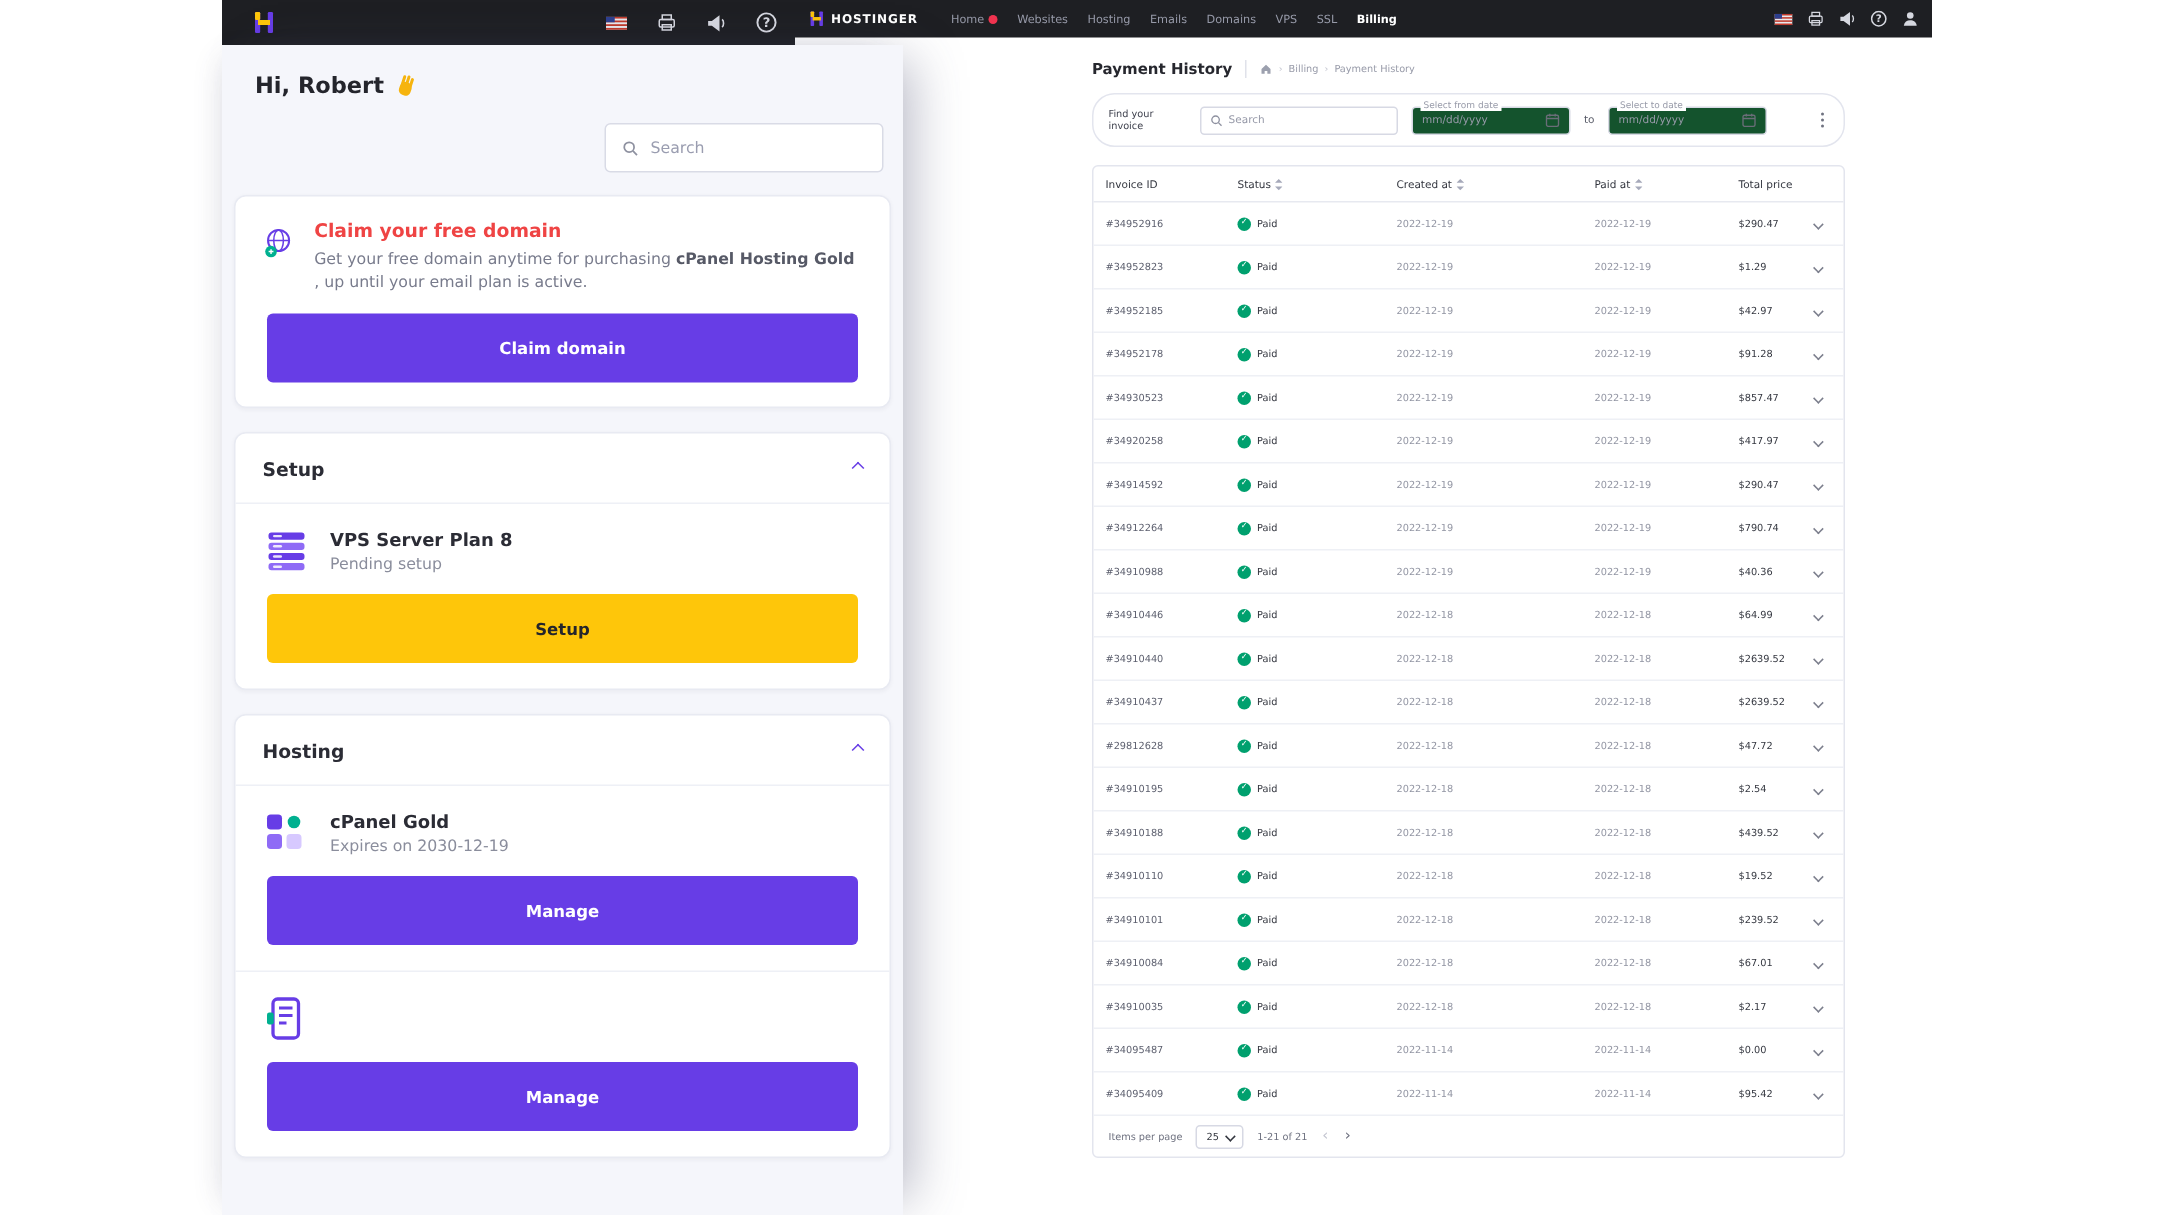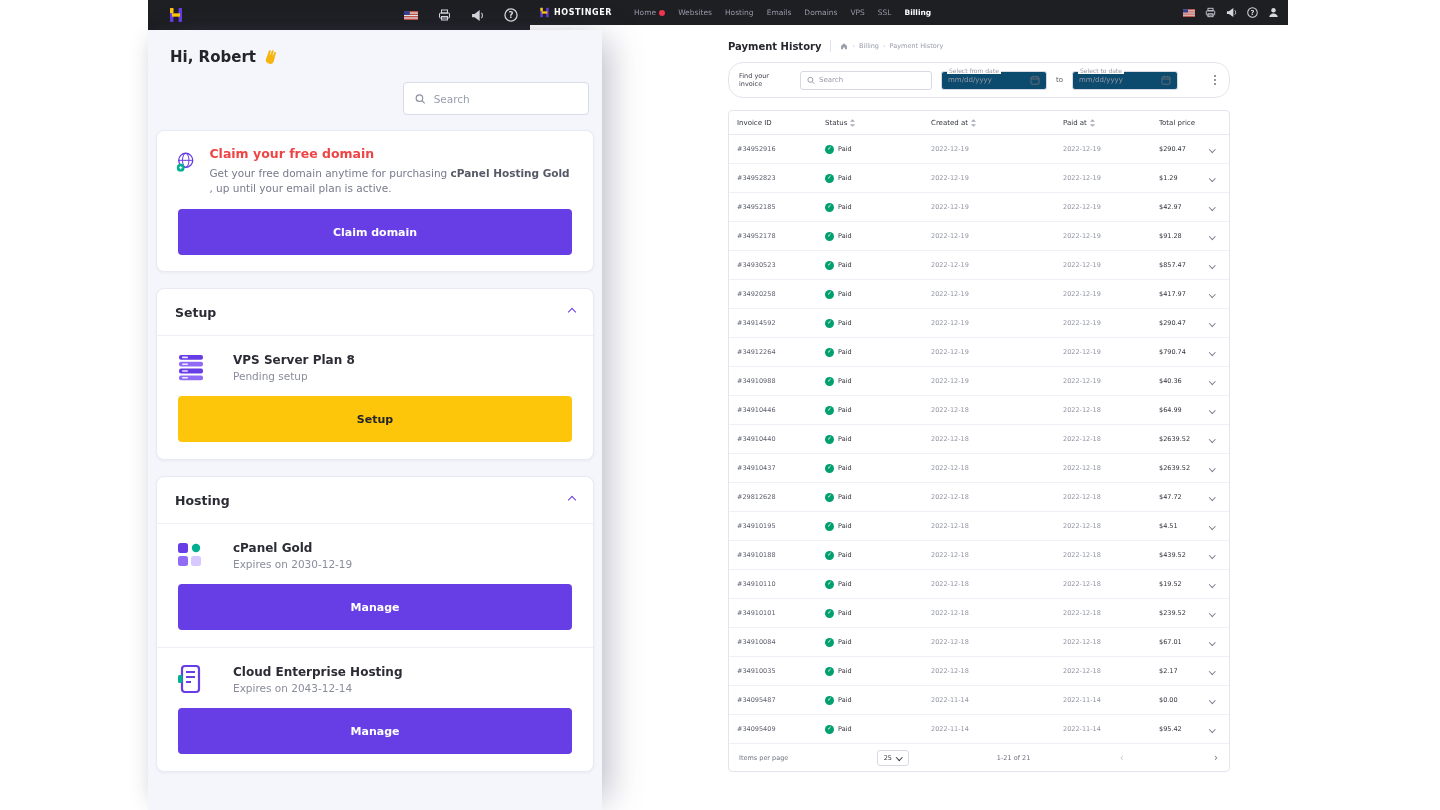--- a/index.html
+++ b/index.html
@@ -26,21 +26,21 @@
   .crumb-sep{color:#c3c5d0}
   .crumb{cursor:pointer}
 
   .filter-card{position:absolute;left:198px;top:62px;width:502px;height:36px;border:1px solid #e3e5ee;border-radius:15px;
                background:#fff;display:flex;align-items:center;gap:9px;padding:0 10px}
   .find-label{font-size:6.5px;color:#40434f;width:52px;line-height:1.25;flex:none}
   .search-box{display:flex;align-items:center;gap:4px;height:19px;width:132px;border:1px solid #d7d9e4;border-radius:3px;padding:0 6px;flex:none;background:#fff}
   .search-box input{border:0;outline:0;width:100%;font-size:7px;color:#555866;font-family:inherit;background:transparent}
   .search-box input::placeholder{color:#9699a8}
   .date-box{position:relative;display:flex;align-items:center;justify-content:space-between;height:19px;width:106px;
-            border:1px solid #d7d9e4;border-radius:3px;padding:0 6px;flex:none;cursor:pointer;background:#0c4a6e}
+            border:1px solid #d7d9e4;border-radius:3px;padding:0 6px;flex:none;cursor:pointer;background:#14532d}
   .float-label{position:absolute;top:-4px;left:5px;background:#fff;padding:0 2px;font-size:6px;color:#989ba9;white-space:nowrap;line-height:1}
   .date-value{font-size:7px;color:#9699a8}
   .to-word{font-size:7px;color:#565966}
   .kebab{margin-left:auto;display:flex;flex-direction:column;gap:2px;padding:3px;cursor:pointer}
   .kebab i{width:2px;height:2px;border-radius:50%;background:#6f7280;display:block}
 
   .table-card{position:absolute;left:198px;top:110px;width:502px;border:1px solid #e3e5ee;border-radius:4px;background:#fff}
   .thead,.trow{display:grid;grid-template-columns:88px 106px 132px 96px 1fr 18px;align-items:center;padding:0 8px}
   .thead{height:24px;border-bottom:1px solid #e7e9f0}
   .th{display:flex;align-items:flex-end;gap:3px;font-size:7px;font-weight:400;color:#33363f}
@@ -49,21 +49,21 @@
   .cell.status{display:flex;align-items:center;gap:4px;font-size:6.5px;color:#33363f}
   .check{width:9px;height:9px;border-radius:50%;background:#00a06e;color:#fff;font-size:5.5px;line-height:1;
          display:inline-flex;align-items:center;justify-content:center;font-style:normal;flex:none}
   .cell.date{font-size:6.5px;color:#9295a3}
   .cell.total{font-size:6.5px;color:#33363f}
   .cell.expand{display:flex;justify-content:center;cursor:pointer;color:#7b7e8c}
   .chev{display:inline-block;width:4.5px;height:4.5px;border-right:1.3px solid currentColor;border-bottom:1.3px solid currentColor}
   .chev.down{transform:rotate(45deg)}
   .chev.up{transform:rotate(-135deg)}
   .chev.purple{color:#673de6;width:6px;height:6px;border-width:1.8px}
-  .tfoot{display:flex;align-items:center;justify-content:space-between;gap:9px;height:27px;padding:0 10px;font-size:6.5px;color:#6f7280}
+  .tfoot{display:flex;align-items:center;justify-content:flex-start;gap:9px;height:27px;padding:0 10px;font-size:6.5px;color:#6f7280}
   .page-size{display:inline-flex;align-items:center;gap:5px;border:1px solid #d7d9e4;border-radius:3px;padding:3px 6px;color:#33363f;cursor:pointer}
   .pg-arrow{font-size:10px;line-height:1;cursor:pointer;color:#6f7280;padding:0 1px}
   .pg-arrow.prev{color:#c4c6d1}
 
   
   .left-panel{position:absolute;left:148px;top:0;width:454px;height:810px;z-index:2}
   .lp-topbar{position:absolute;left:0;top:0;width:382px;height:30px;background:#1e1f23;display:flex;align-items:center;padding:0 12px 0 20px}
   .lp-icons{margin-left:auto;display:flex;align-items:center;gap:20px}
   .lp-body{position:absolute;left:0;top:30px;width:454px;height:780px;background:#f5f6fb;
            box-shadow:16px 0 32px -10px rgba(73,76,110,.38),-8px 0 20px -10px rgba(73,76,110,.2)}
@@ -83,21 +83,21 @@
        font-size:11px;font-weight:700;font-family:inherit;cursor:pointer}
   .btn.purple{background:#673de6;color:#fff}
   .btn.yellow{background:#fec60a;color:#24252c}
 
   .setup-card{top:258px}
   .hosting-card{top:446px}
   .acc-head{display:flex;align-items:center;justify-content:space-between;height:47px;padding:0 18px;border-bottom:1px solid #eef0f6;cursor:pointer}
   .acc-title{font-size:12.5px;font-weight:700;color:#2b2c35}
   .acc-body,.acc-item{padding:15px 18px 17px}
   .acc-item + .acc-item{border-top:1px solid #eef0f6}
-  .prod-row{display:flex;align-items:center;gap:26px;margin-bottom:2px}
+  .prod-row{display:flex;align-items:center;gap:13px;margin-bottom:2px}
   .prod-name{font-size:12px;font-weight:700;color:#2b2c35;margin-bottom:3px}
   .prod-sub{font-size:10.5px;color:#8a8d9c}
 </style>
 </head>
 <body>
 
 <div class="stage">
 
   <section class="right-panel">
     <header class="rp-topbar">
@@ -410,21 +410,21 @@
             </span>
           </div>
           <div class="trow">
             <span class="cell id">#34910195</span>
             <span class="cell status">
               <i class="check">✓</i>
               <span class="st">Paid</span>
             </span>
             <span class="cell date created">2022-12-18</span>
             <span class="cell date paid">2022-12-18</span>
-            <span class="cell total">$4.51</span>
+            <span class="cell total">$2.54</span>
             <span class="cell expand">
               <i class="chev down"></i>
             </span>
           </div>
           <div class="trow">
             <span class="cell id">#34910188</span>
             <span class="cell status">
               <i class="check">✓</i>
               <span class="st">Paid</span>
             </span>
@@ -654,23 +654,19 @@
         </div>
         <div class="acc-item">
           <div class="prod-row">
             <svg width="32" height="32" viewBox="0 0 32 32">
               <rect x="7" y="3" width="17" height="26" rx="3" fill="none" stroke="#673de6" stroke-width="2.2"></rect>
               <line x1="11" y1="9" x2="20" y2="9" stroke="#673de6" stroke-width="2"></line>
               <line x1="11" y1="14" x2="20" y2="14" stroke="#673de6" stroke-width="2"></line>
               <line x1="11" y1="19" x2="16" y2="19" stroke="#673de6" stroke-width="2"></line>
               <rect x="3" y="12" width="4.5" height="8" rx="1.5" fill="#00b090"></rect>
             </svg>
-            <div>
-              <div class="prod-name">Cloud Enterprise Hosting</div>
-              <div class="prod-sub">Expires on 2043-12-14</div>
-            </div>
           </div>
           <button class="btn purple">Manage</button>
         </div>
       </div>
     </div>
   </section>
 </div>
 
 </body></html>

